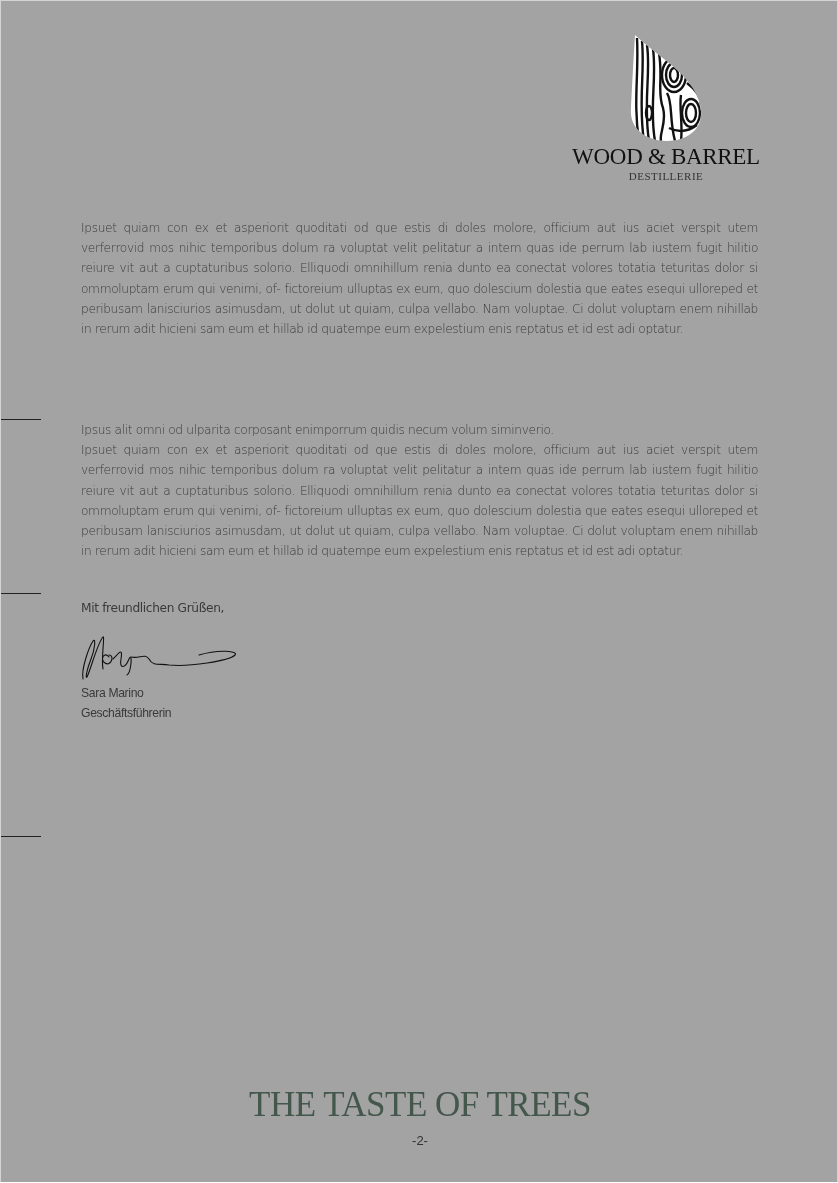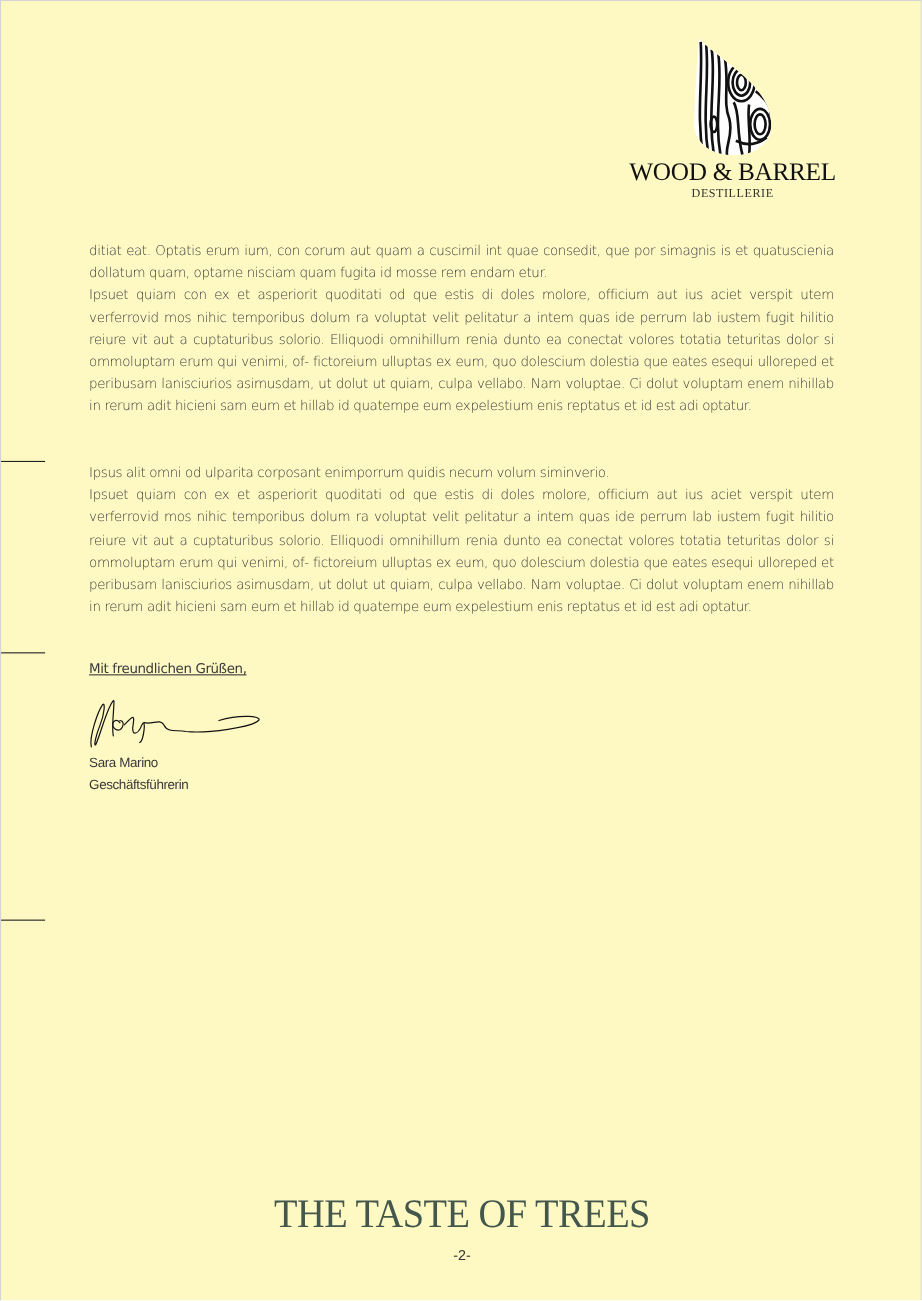--- a/index.html
+++ b/index.html
@@ -2,42 +2,42 @@
 <html><head>
   <meta charset="utf-8">
   <style>
     html, body { margin: 0; padding: 0; }
     body {
       width: 838px; height: 1183px; background: #ffffff; position: relative; overflow: hidden;
       font-family: "Liberation Sans", sans-serif;
     }
     .page {
       position: absolute; left: 0; top: 0; width: 836px; height: 1181px;
-      border: 1px solid #d4d4d4; border-bottom: none; background: #fef9c3;
+      border: 1px solid #d4d4d4; border-bottom: none; background: #a3a3a3;
     }
     .fold-mark { position: absolute; left: 0; width: 40px; height: 0; border-top: 1.5px solid #222; }
     .logo { position: absolute; left: 570px; top: 30px; width: 190px; height: 155px; }
     .logo svg.drop { position: absolute; left: 58px; top: 2px; }
     .brand-name {
       position: absolute; left: 0; top: 113px; width: 190px; text-align: center;
       font-family: "Liberation Serif", "DejaVu Serif", serif; font-size: 23px; color: #111;
       letter-spacing: -0.3px; white-space: nowrap;
     }
     .brand-sub {
       position: absolute; left: 0; top: 139px; width: 190px; text-align: center;
       font-family: Liberation Serif, serif; font-size: 11px; color: #333; letter-spacing: 0.5px;
     }
     .body-text {
       position: absolute; left: 80px; width: 677px;
       font-family: "DejaVu Sans", sans-serif; font-size: 12.2px; line-height: 20.2px;
       color: #3a3a3a; text-align: justify; letter-spacing: -0.35px; font-weight: 300;
     }
     .body-text p { margin: 0; }
     .closing { position: absolute; left: 80px; top: 600px;
-      font-family: "DejaVu Sans", sans-serif; font-size: 12.2px; color: #3a3a3a; letter-spacing: -0.35px; text-decoration: underline; }
+      font-family: "DejaVu Sans", sans-serif; font-size: 12.2px; color: #3a3a3a; letter-spacing: -0.35px; }
     .signature { position: absolute; left: 78px; top: 628px; }
     .signer { position: absolute; left: 80px; top: 682px;
       font-family: Liberation Sans, sans-serif; font-size: 12.2px; line-height: 20px; color: #3a3a3a; letter-spacing: -0.35px; }
     .tagline {
       position: absolute; left: 0; top: 1083px; width: 838px; text-align: center;
       font-family: "Liberation Serif", "DejaVu Serif", serif; font-size: 35px; color: #44574c;
       letter-spacing: -0.5px; transform: scaleY(1.05);
     }
     .page-number { position: absolute; left: 0; top: 1132px; width: 838px; text-align: center;
       font-family: "Liberation Sans", sans-serif; font-size: 13px; color: #333; }
@@ -74,21 +74,20 @@
         <ellipse cx="20" cy="80" rx="3" ry="7"></ellipse>
         <path d="M58 50 C 66 56, 72 64, 72 72"></path>
         <path d="M40 95 C 50 100, 60 98, 68 92"></path>
       </g>
     </svg>
     <div class="brand-name">WOOD &amp; BARREL</div>
     <div class="brand-sub">DESTILLERIE</div>
   </div>
 
   <div class="body-text" style="top:217px">
-    <p>ditiat eat. Optatis erum ium, con corum aut quam a cuscimil int quae consedit, que por simagnis is et quatuscienia dollatum quam, optame nisciam quam fugita id mosse rem endam etur.</p>
     <p>Ipsuet quiam con ex et asperiorit quoditati od que estis di doles molore, officium aut ius aciet verspit utem verferrovid mos nihic temporibus dolum ra voluptat velit pelitatur a intem quas ide perrum lab iustem fugit hilitio reiure vit aut a cuptaturibus solorio. Elliquodi omnihillum renia dunto ea conectat volores totatia teturitas dolor si ommoluptam erum qui venimi, of- fictoreium ulluptas ex eum, quo dolescium dolestia que eates esequi ulloreped et peribusam lanisciurios asimusdam, ut dolut ut quiam, culpa vellabo. Nam voluptae. Ci dolut voluptam enem nihillab in rerum adit hicieni sam eum et hillab id quatempe eum expelestium enis reptatus et id est adi optatur.</p>
   </div>
 
   <div class="body-text" style="top:419px">
     <p>Ipsus alit omni od ulparita corposant enimporrum quidis necum volum siminverio.</p>
     <p>Ipsuet quiam con ex et asperiorit quoditati od que estis di doles molore, officium aut ius aciet verspit utem verferrovid mos nihic temporibus dolum ra voluptat velit pelitatur a intem quas ide perrum lab iustem fugit hilitio reiure vit aut a cuptaturibus solorio. Elliquodi omnihillum renia dunto ea conectat volores totatia teturitas dolor si ommoluptam erum qui venimi, of- fictoreium ulluptas ex eum, quo dolescium dolestia que eates esequi ulloreped et peribusam lanisciurios asimusdam, ut dolut ut quiam, culpa vellabo. Nam voluptae. Ci dolut voluptam enem nihillab in rerum adit hicieni sam eum et hillab id quatempe eum expelestium enis reptatus et id est adi optatur.</p>
   </div>
 
   <div class="closing">Mit freundlichen Grüßen,</div>
 

